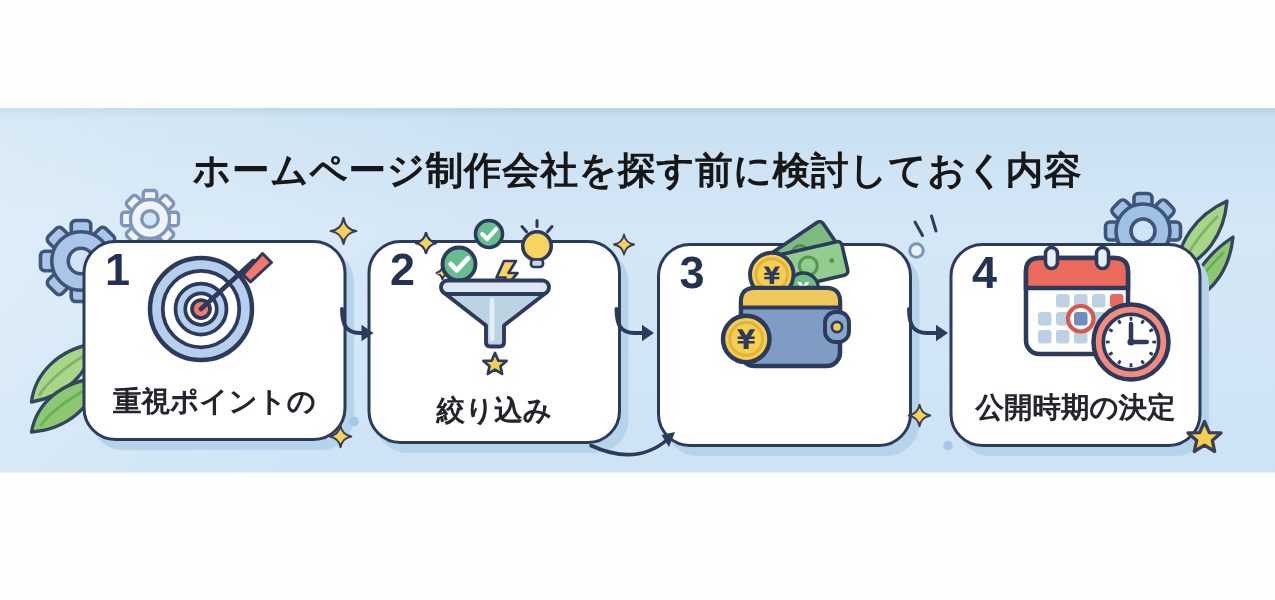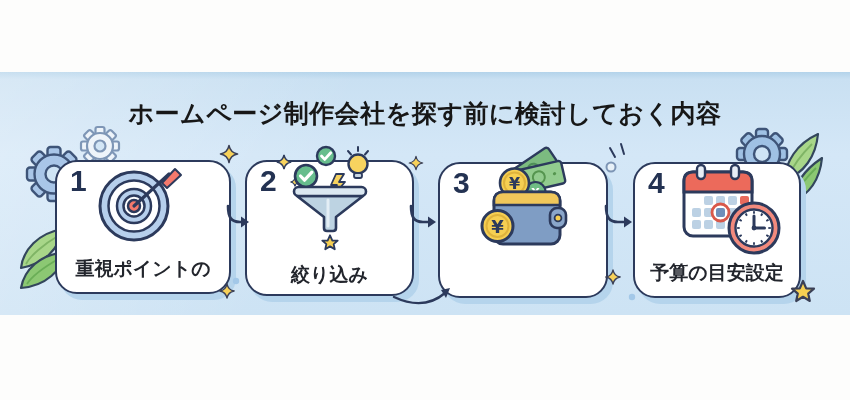--- a/index.html
+++ b/index.html
@@ -185,21 +185,21 @@
       <g transform="translate(102,72)">
         <circle r="25" fill="#f28a7d" stroke="#2c3a5c" stroke-width="3"></circle>
         <circle r="18.5" fill="#ffffff" stroke="#2c3a5c" stroke-width="2.4"></circle>
         <circle r="15.5" fill="none" stroke="#2c3a5c" stroke-width="2.6" pathLength="12" stroke-dasharray="0.24 0.76" stroke-dashoffset="0.12"></circle>
         <line x1="0" y1="0" x2="0" y2="-12" stroke="#2c3a5c" stroke-width="3" stroke-linecap="round"></line>
         <line x1="0" y1="0" x2="10.5" y2="0" stroke="#2c3a5c" stroke-width="3" stroke-linecap="round"></line>
         <circle r="2.4" fill="#2c3a5c"></circle>
       </g>
     </svg>
     <div class="label">
-      <span>予算の目安設定</span>
+      <span>公開時期の決定</span>
     </div>
   </div>
 
   <svg id="overlay" viewBox="0 0 850 400">
     <g fill="none" stroke="#2c3a5c" stroke-width="2.6" stroke-linecap="round">
       <path d="M228,206 C228,217 231,222 240,222 L240,222 L241,222"></path>
       <path d="M411,206 C411,217 414,222 423,222 L428,222"></path>
       <path d="M606,206 C606,217 609,222 618,222 L624,222"></path>
     </g>
     <polygon points="241,216.5 249,222 241,227.5" fill="#2c3a5c"></polygon>

